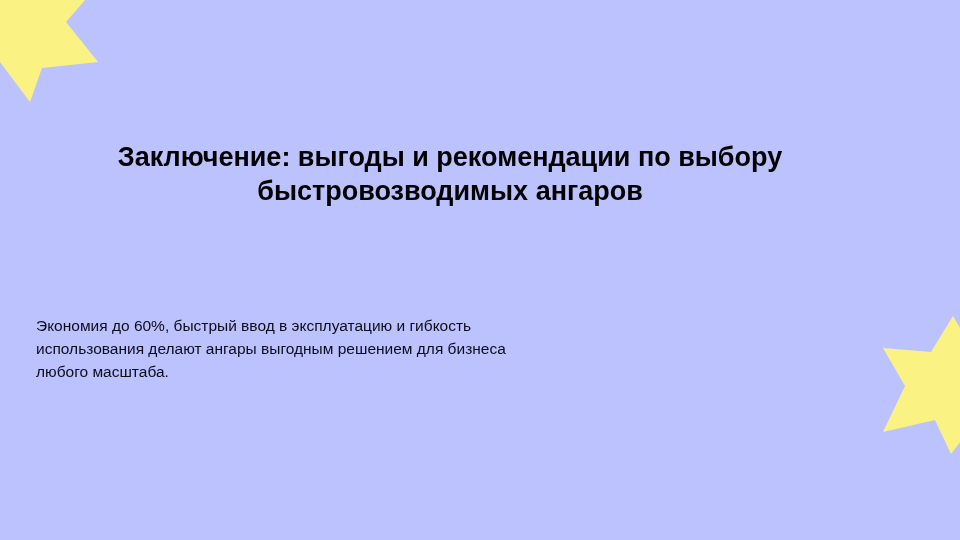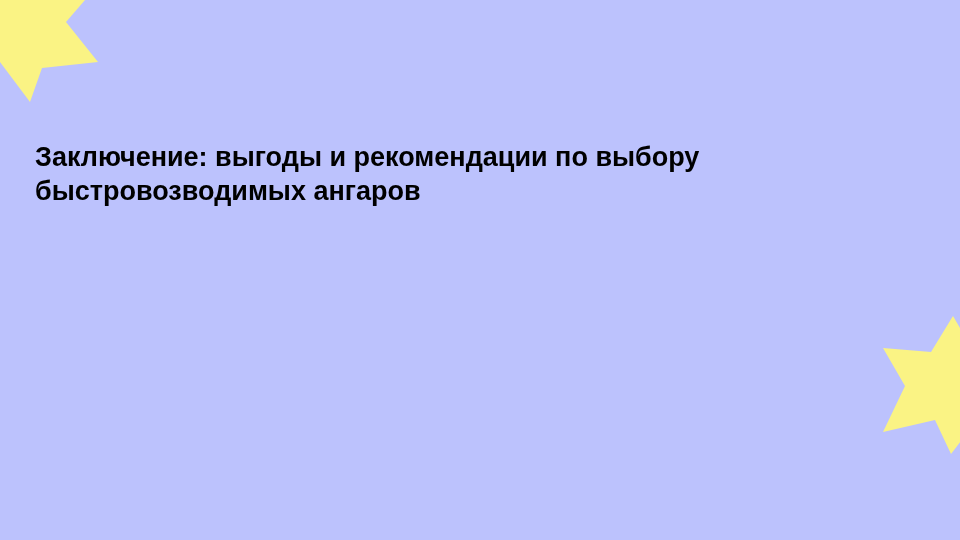--- a/index.html
+++ b/index.html
@@ -39,20 +39,21 @@
     position: absolute;
     left: 35px;
     top: 122px;
     width: 830px;
     font-size: 27px;
     font-weight: bold;
     line-height: 34px;
     color: #000000;
     letter-spacing: 0px;
     white-space: pre-wrap;
+    text-align: center;
   }
   #slide-body {
     position: absolute;
     left: 36px;
     top: 298px;
     width: 470px;
     font-size: 15.5px;
     font-weight: normal;
     line-height: 23px;
     color: #0d0d1a;
@@ -67,14 +68,15 @@
   <svg class="deco-star" id="star-top-left" viewBox="0 0 168 172" xmlns="http://www.w3.org/2000/svg" aria-hidden="true">
     <polygon points="84,2 108,52 166,44 128,88 160,128 104,134 92,168 62,128 8,148 20,96 2,58 52,50" fill="#faf384"></polygon>
   </svg>
 
   <svg class="deco-star" id="star-bottom-right" viewBox="0 0 140 140" xmlns="http://www.w3.org/2000/svg" aria-hidden="true">
     <polygon points="74,0 96,38 140,24 132,70 140,110 98,104 72,138 56,104 4,116 26,70 4,32 52,36" fill="#faf384"></polygon>
   </svg>
 
   <h1 id="slide-title">Заключение: выгоды и рекомендации по выбору быстровозводимых ангаров</h1>
 
+  <p id="slide-body">Экономия до 60%, быстрый ввод в эксплуатацию и гибкость использования делают ангары выгодным решением для бизнеса любого масштаба.</p>
 
 </div>
 
 </body></html>

